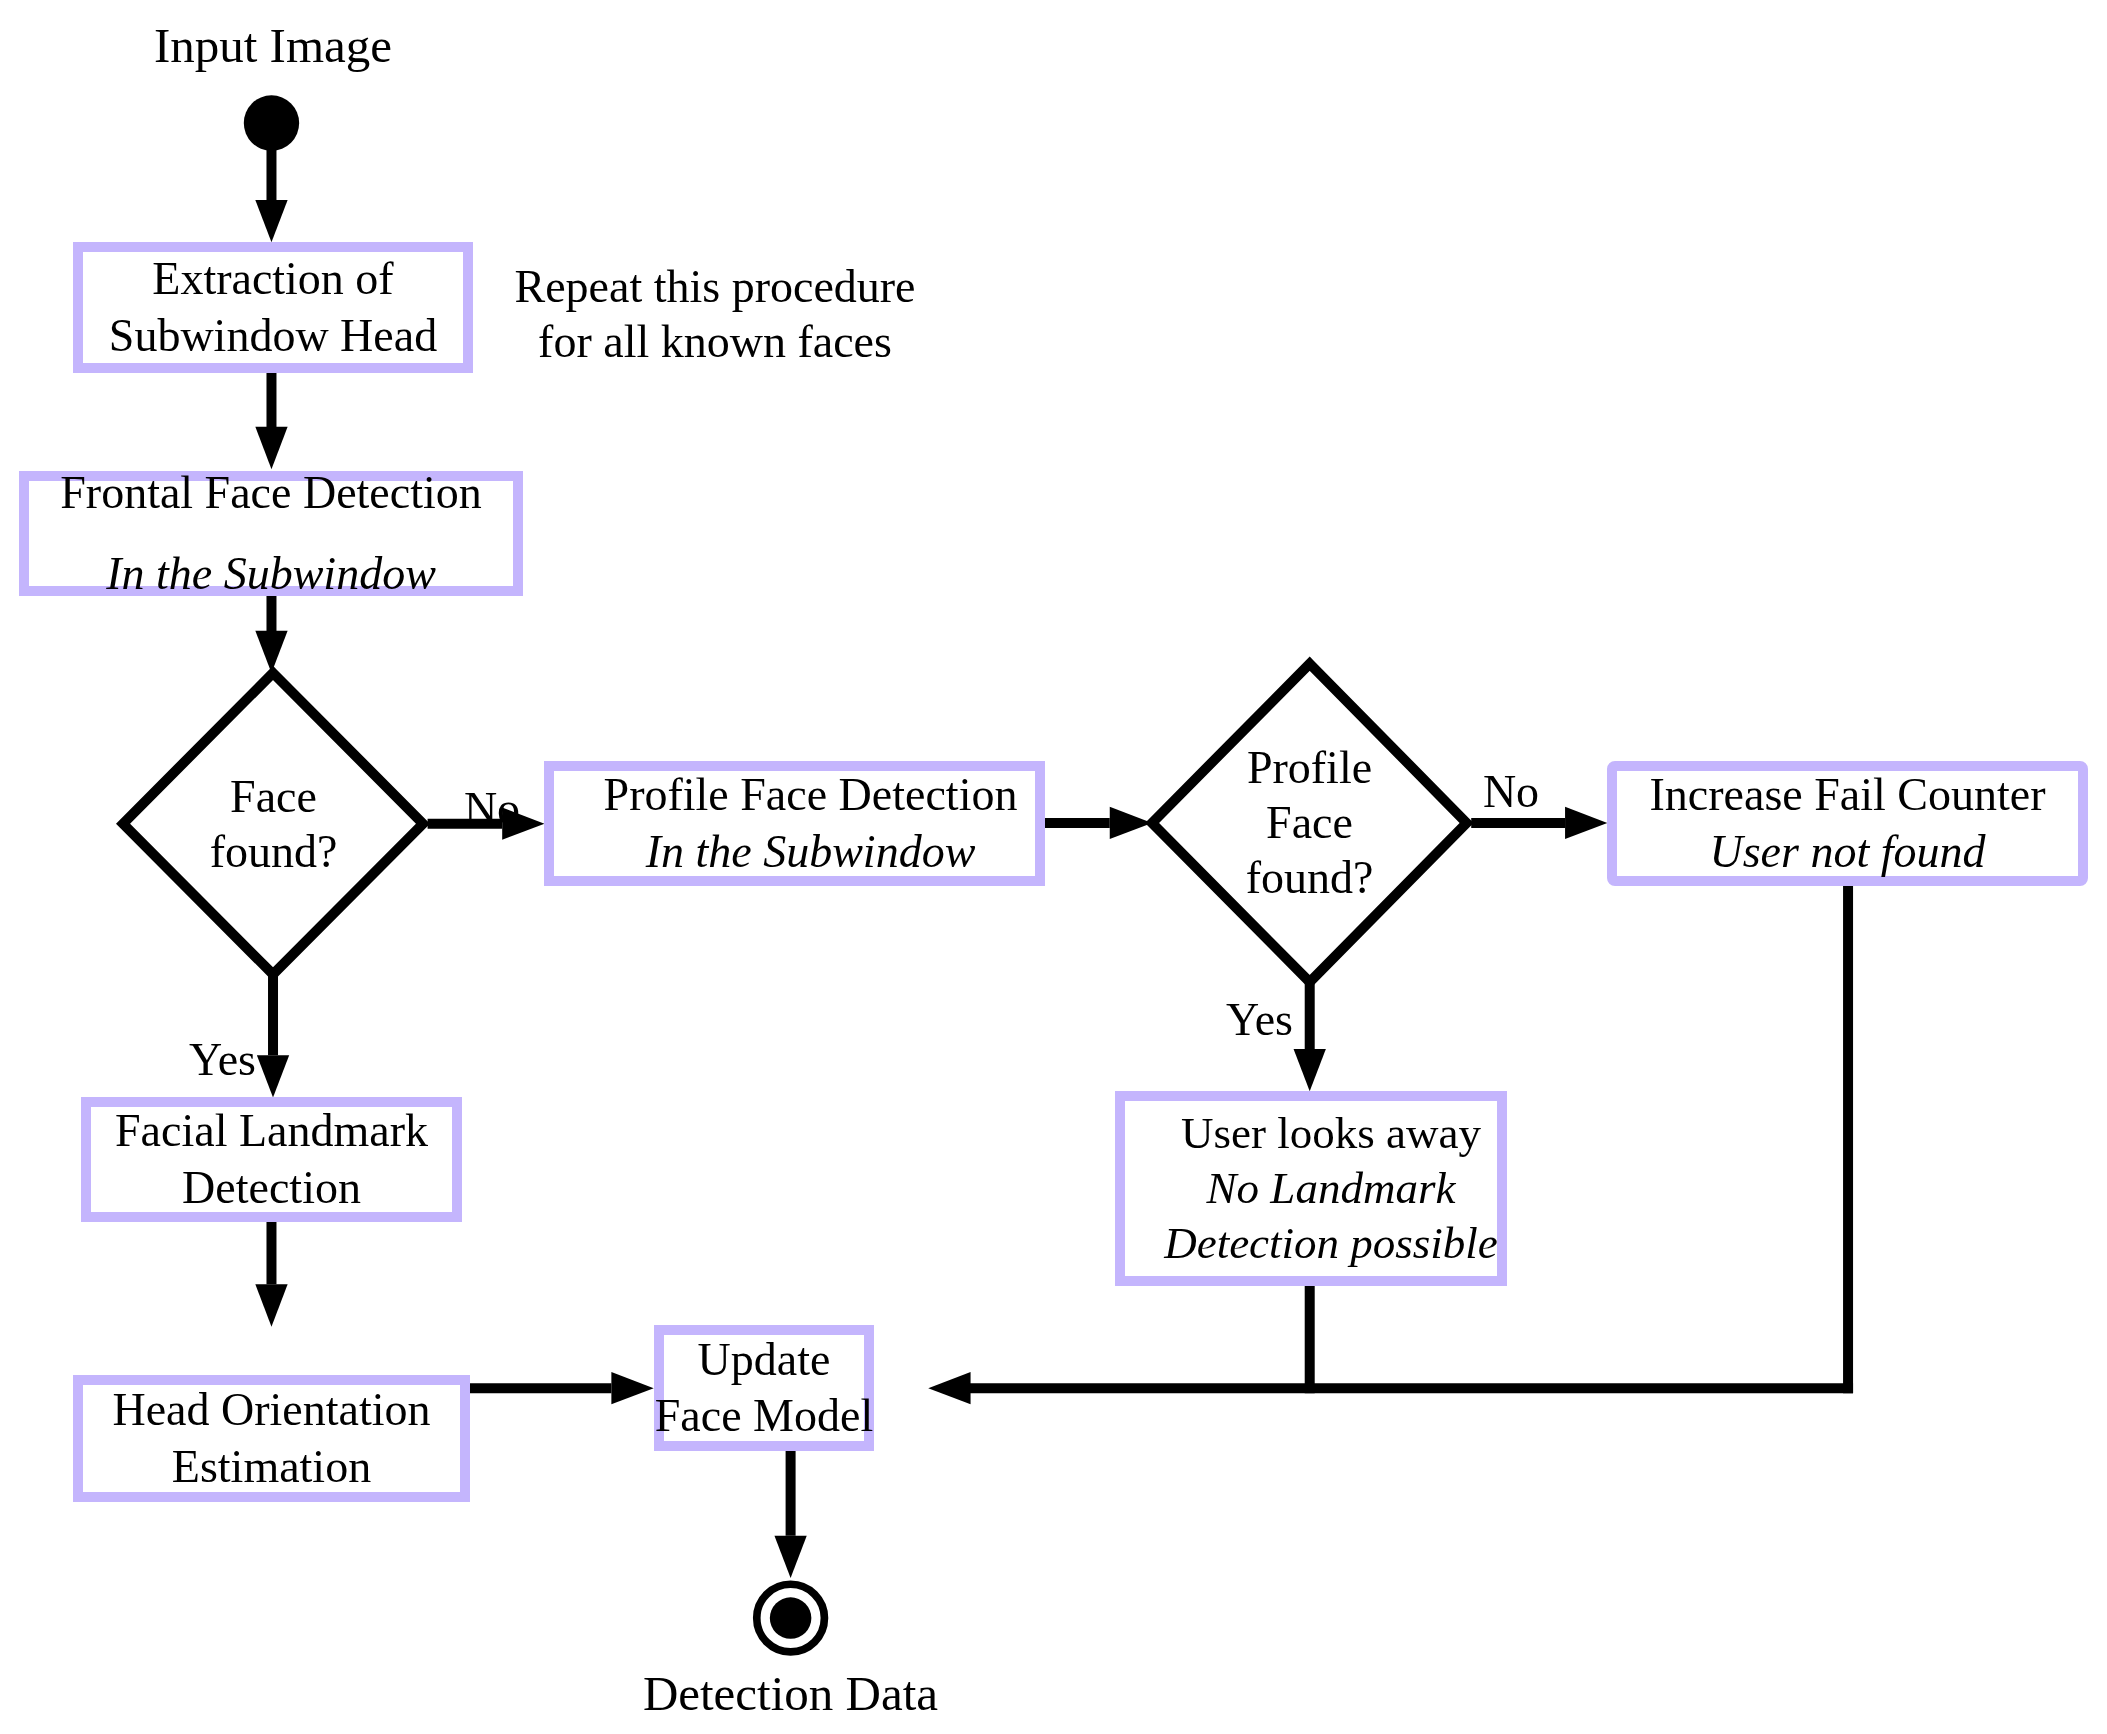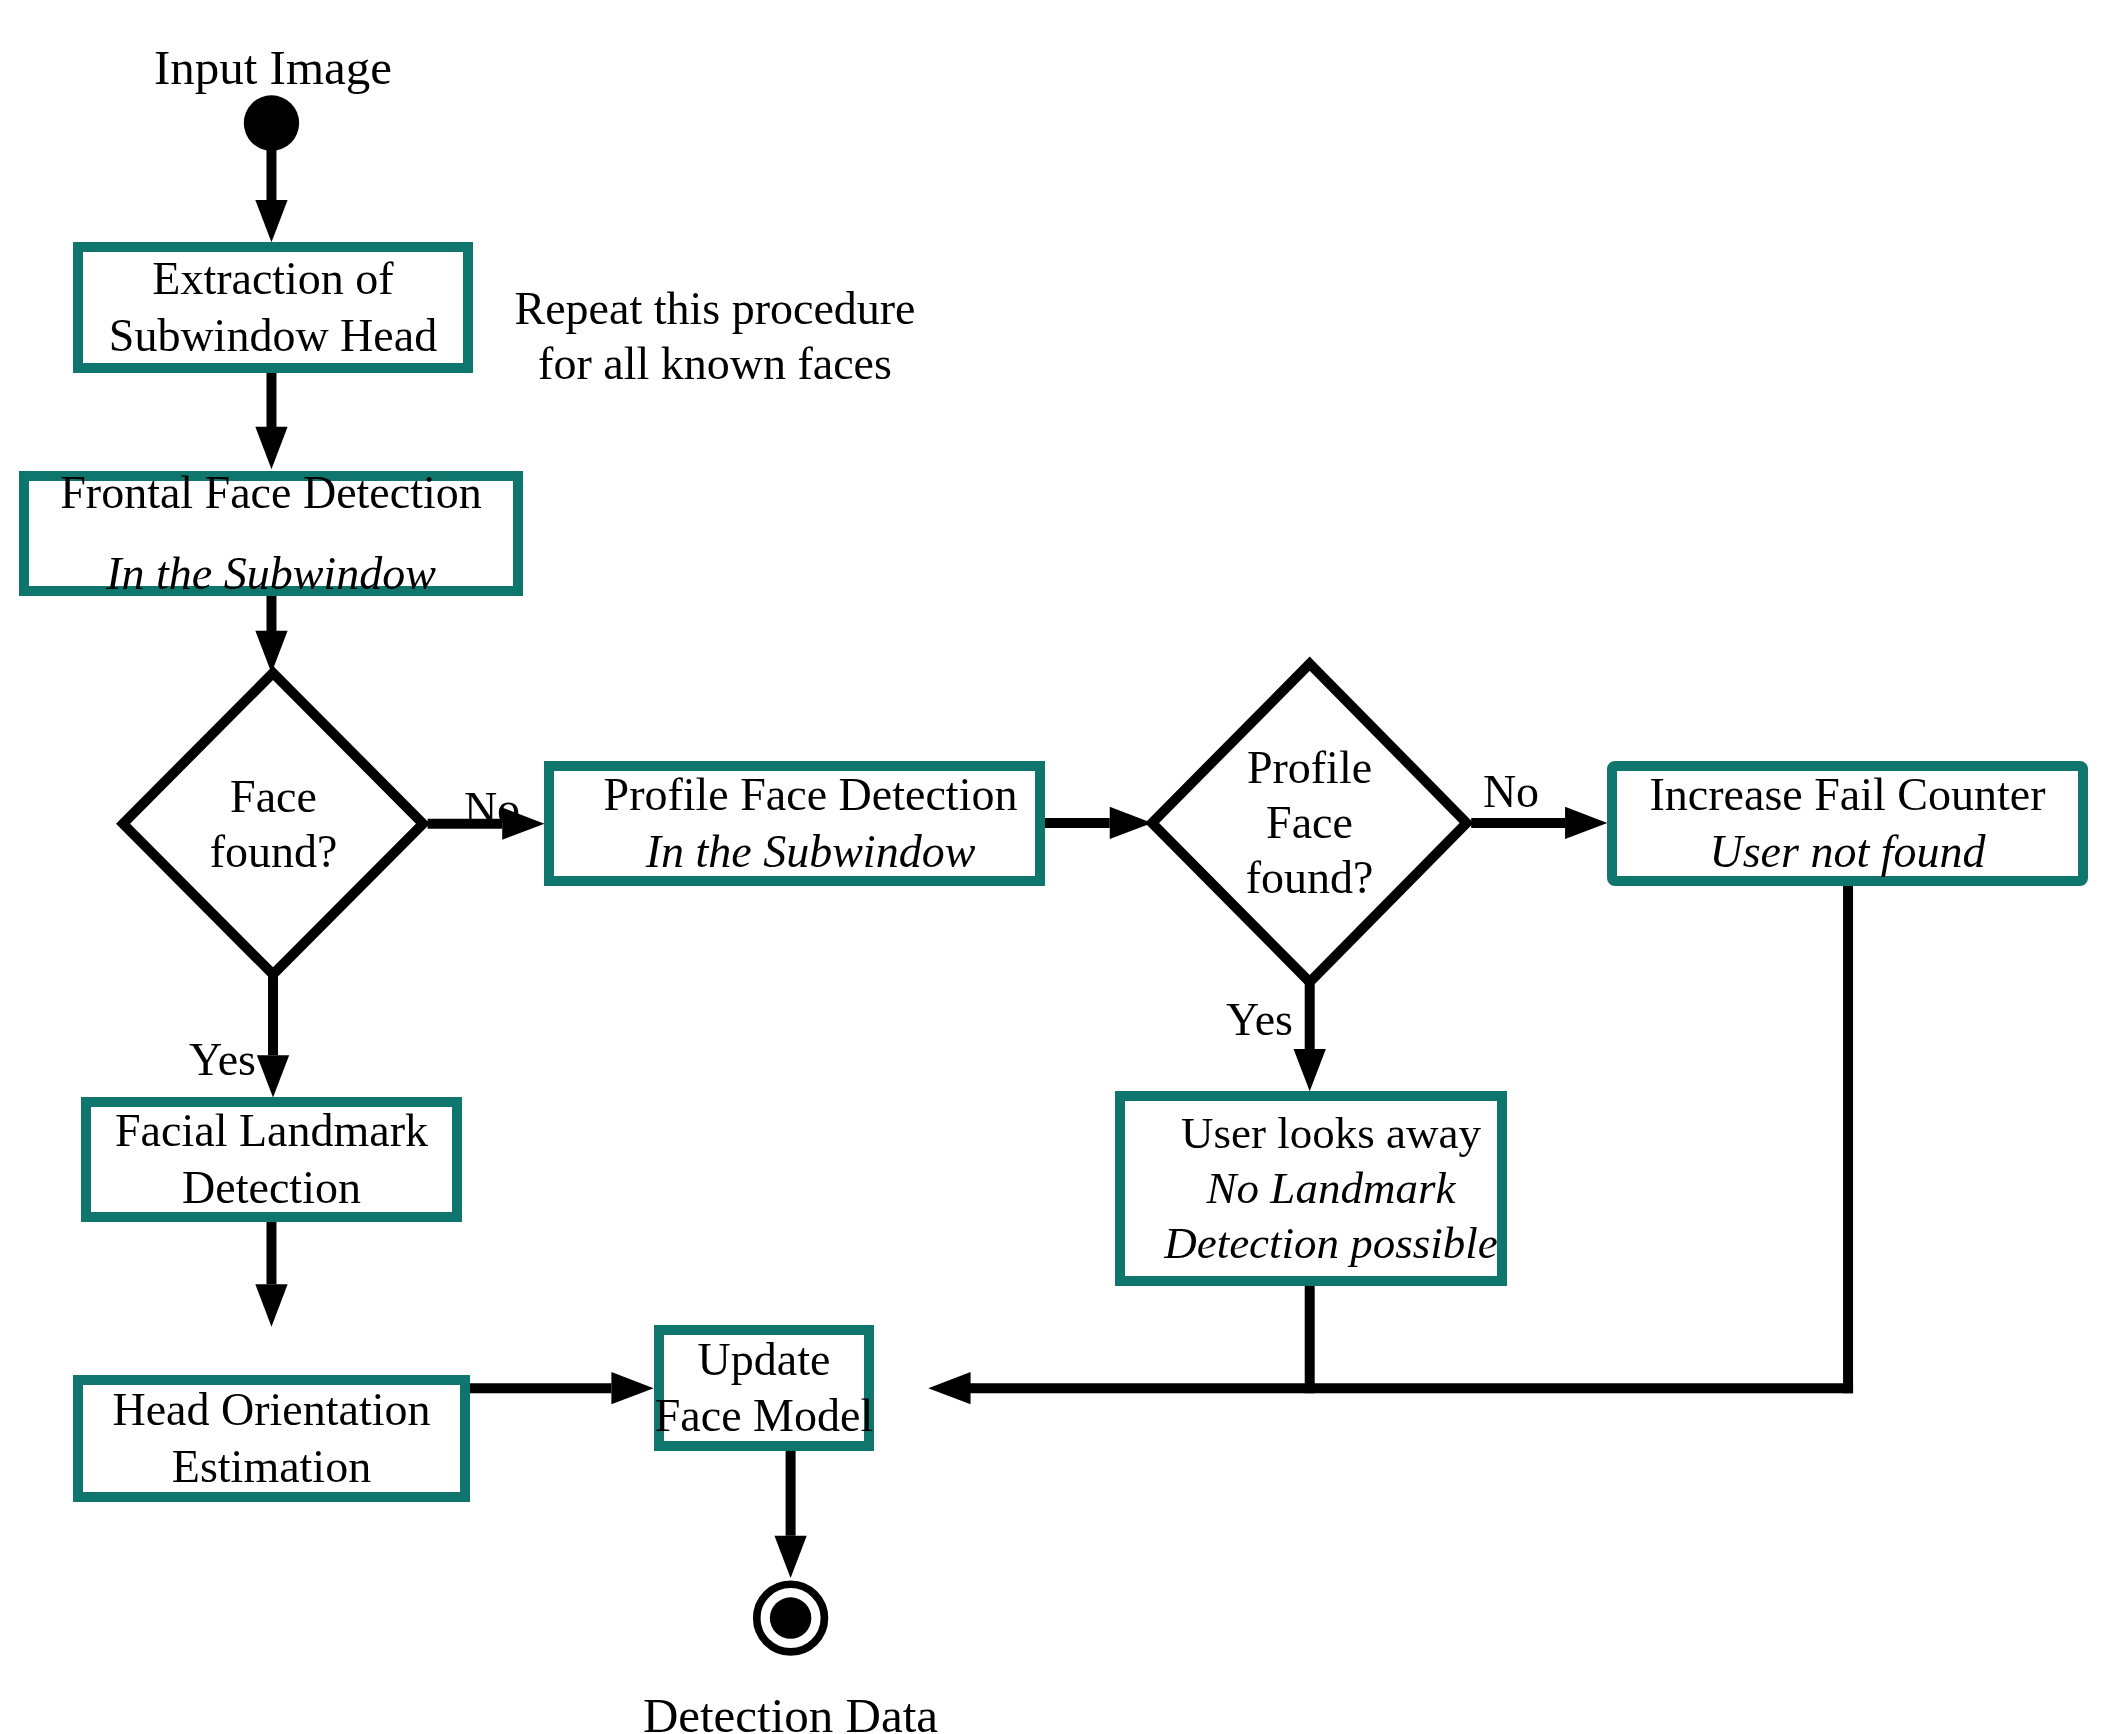--- a/index.html
+++ b/index.html
@@ -18,21 +18,21 @@
   #connector-layer {
     position: absolute;
     left: 0; top: 0;
     width: 2108px;
     height: 1735px;
     z-index: 0;
   }
   .box {
     position: absolute;
     box-sizing: border-box;
-    border: 10px solid #0f766e;
+    border: 10px solid #c4b5fd;
     background: #ffffff;
     display: flex;
     flex-direction: column;
     justify-content: center;
     align-items: center;
     text-align: center;
     font-size: 46px;
     line-height: 1.22;
     z-index: 2;
   }
@@ -51,21 +51,20 @@
   .plain {
     position: absolute;
     display: flex;
     flex-direction: column;
     justify-content: center;
     align-items: center;
     text-align: center;
     font-size: 49px;
     line-height: 1.15;
     z-index: 2;
-    margin-top: 22px;
   }
   .edge-label {
     position: absolute;
     display: flex;
     justify-content: center;
     align-items: center;
     font-size: 46px;
     z-index: 2;
   }
   .it { font-style: italic; }

